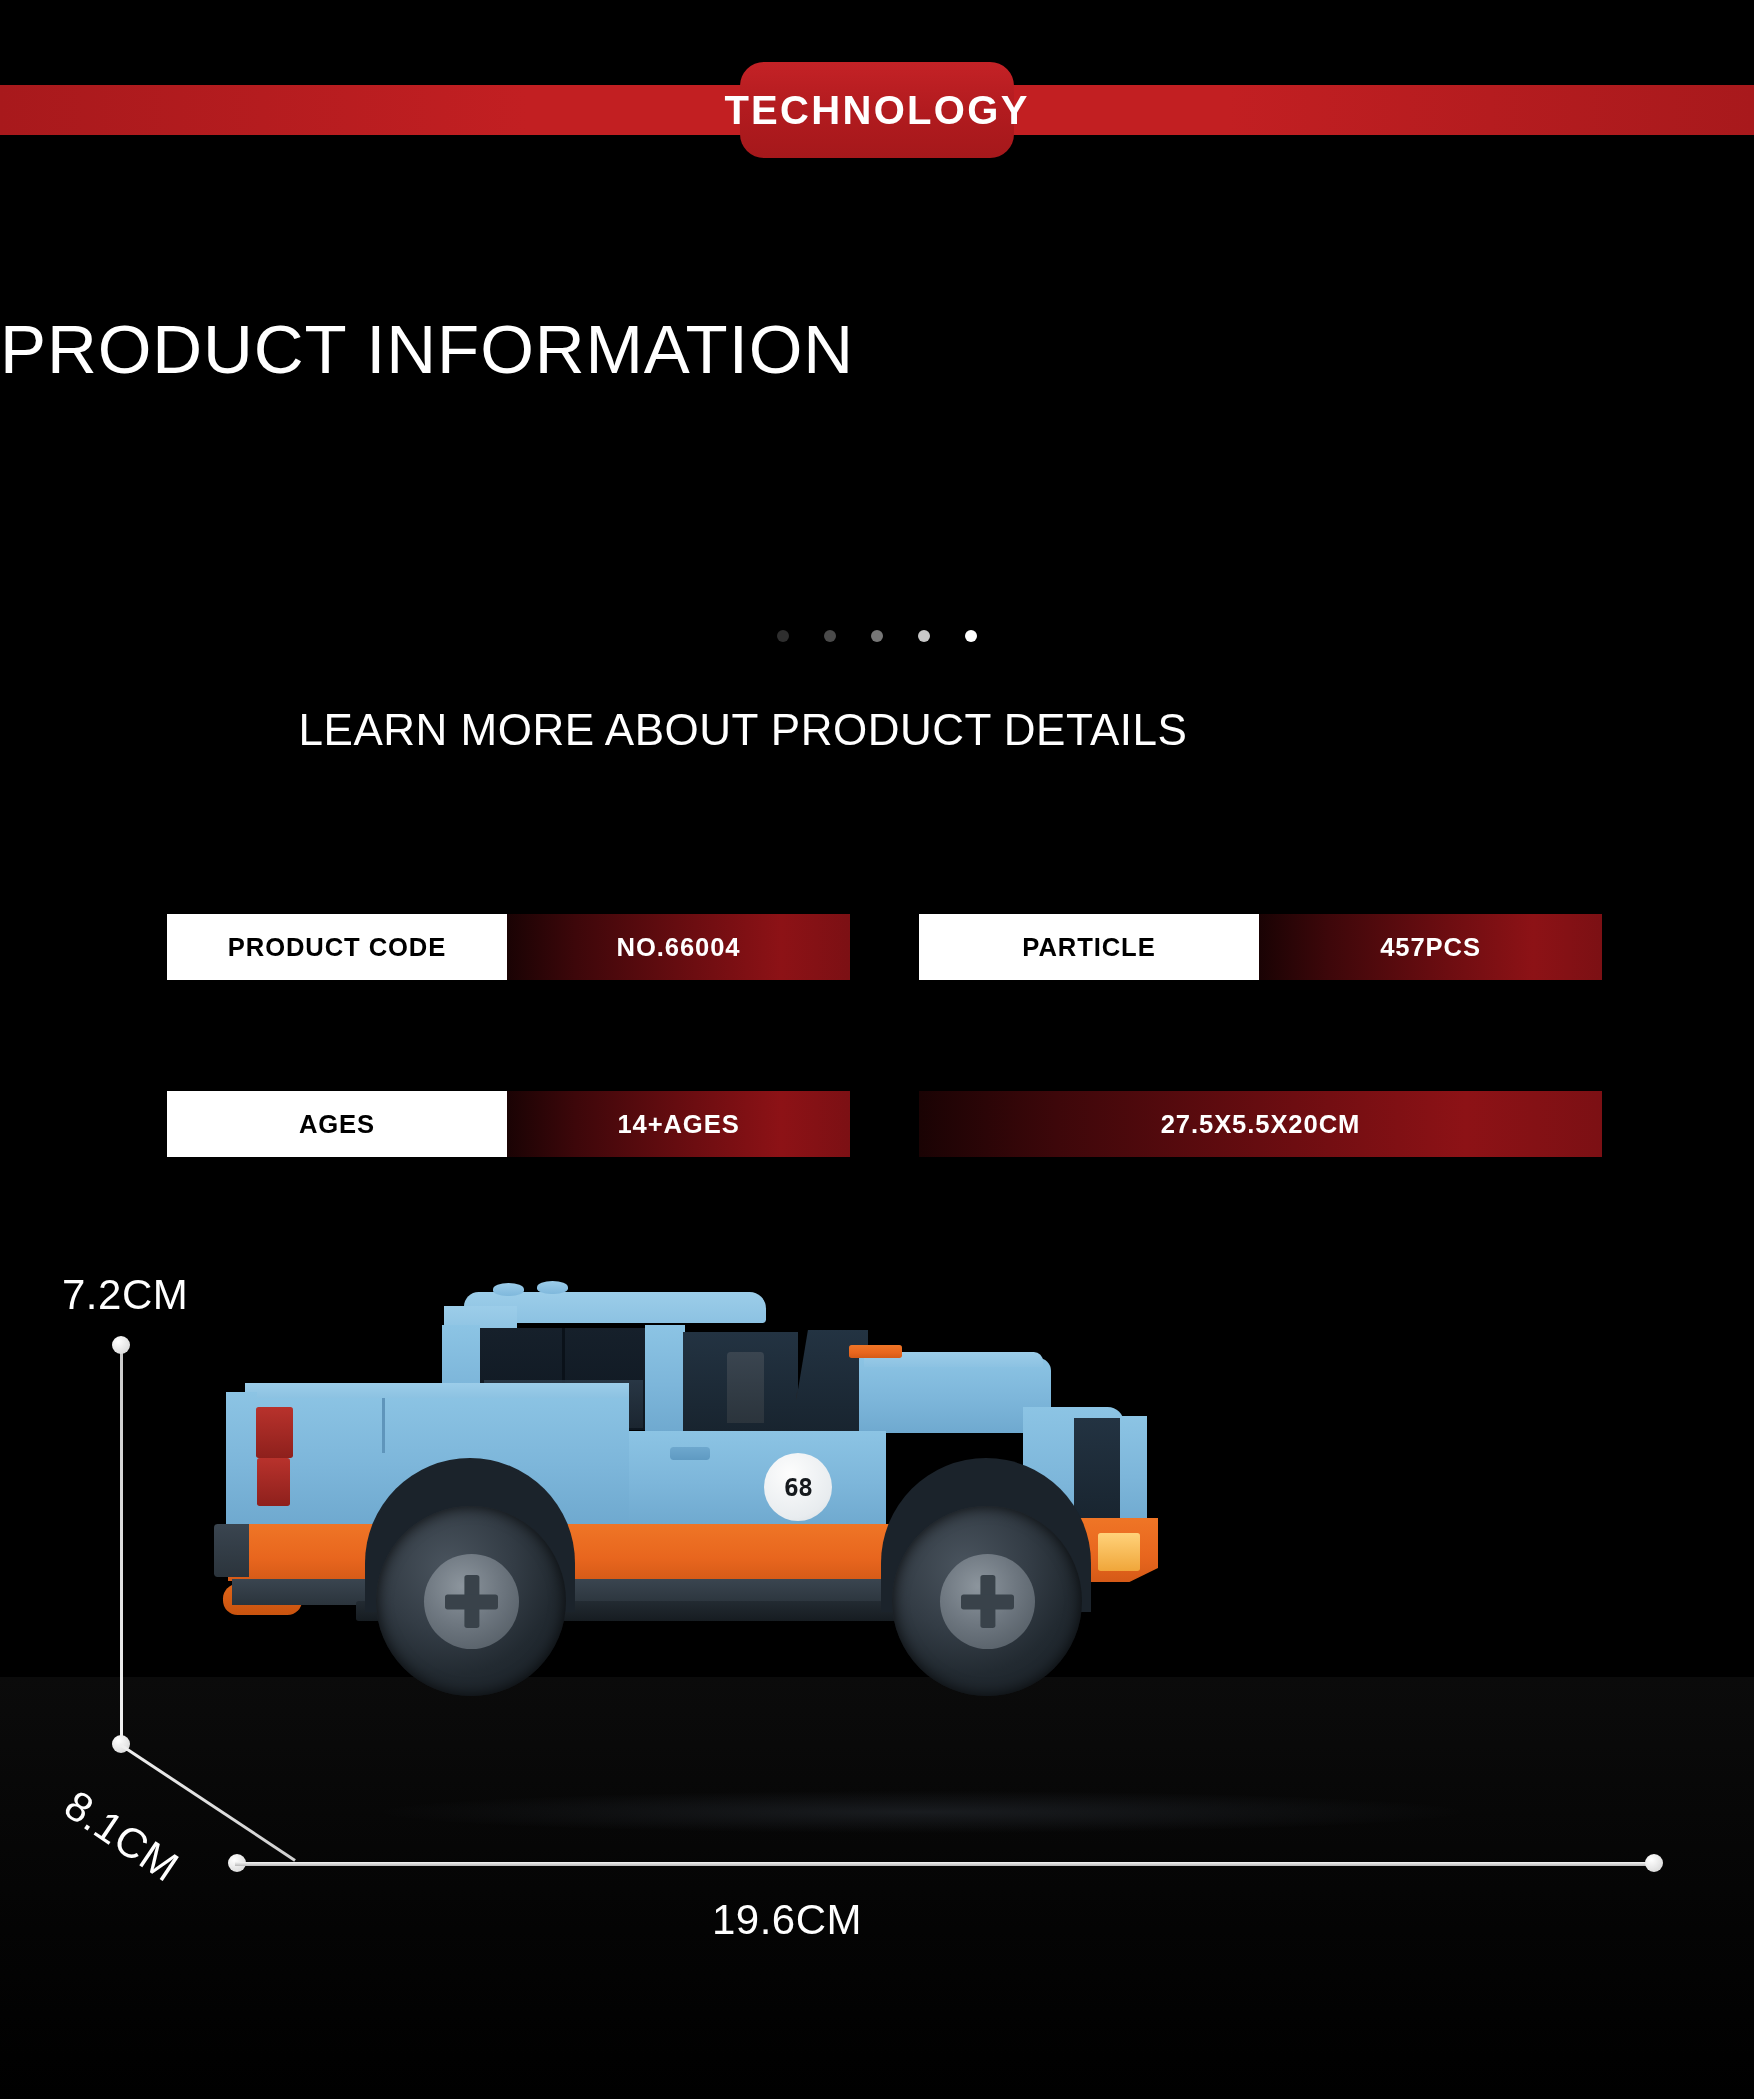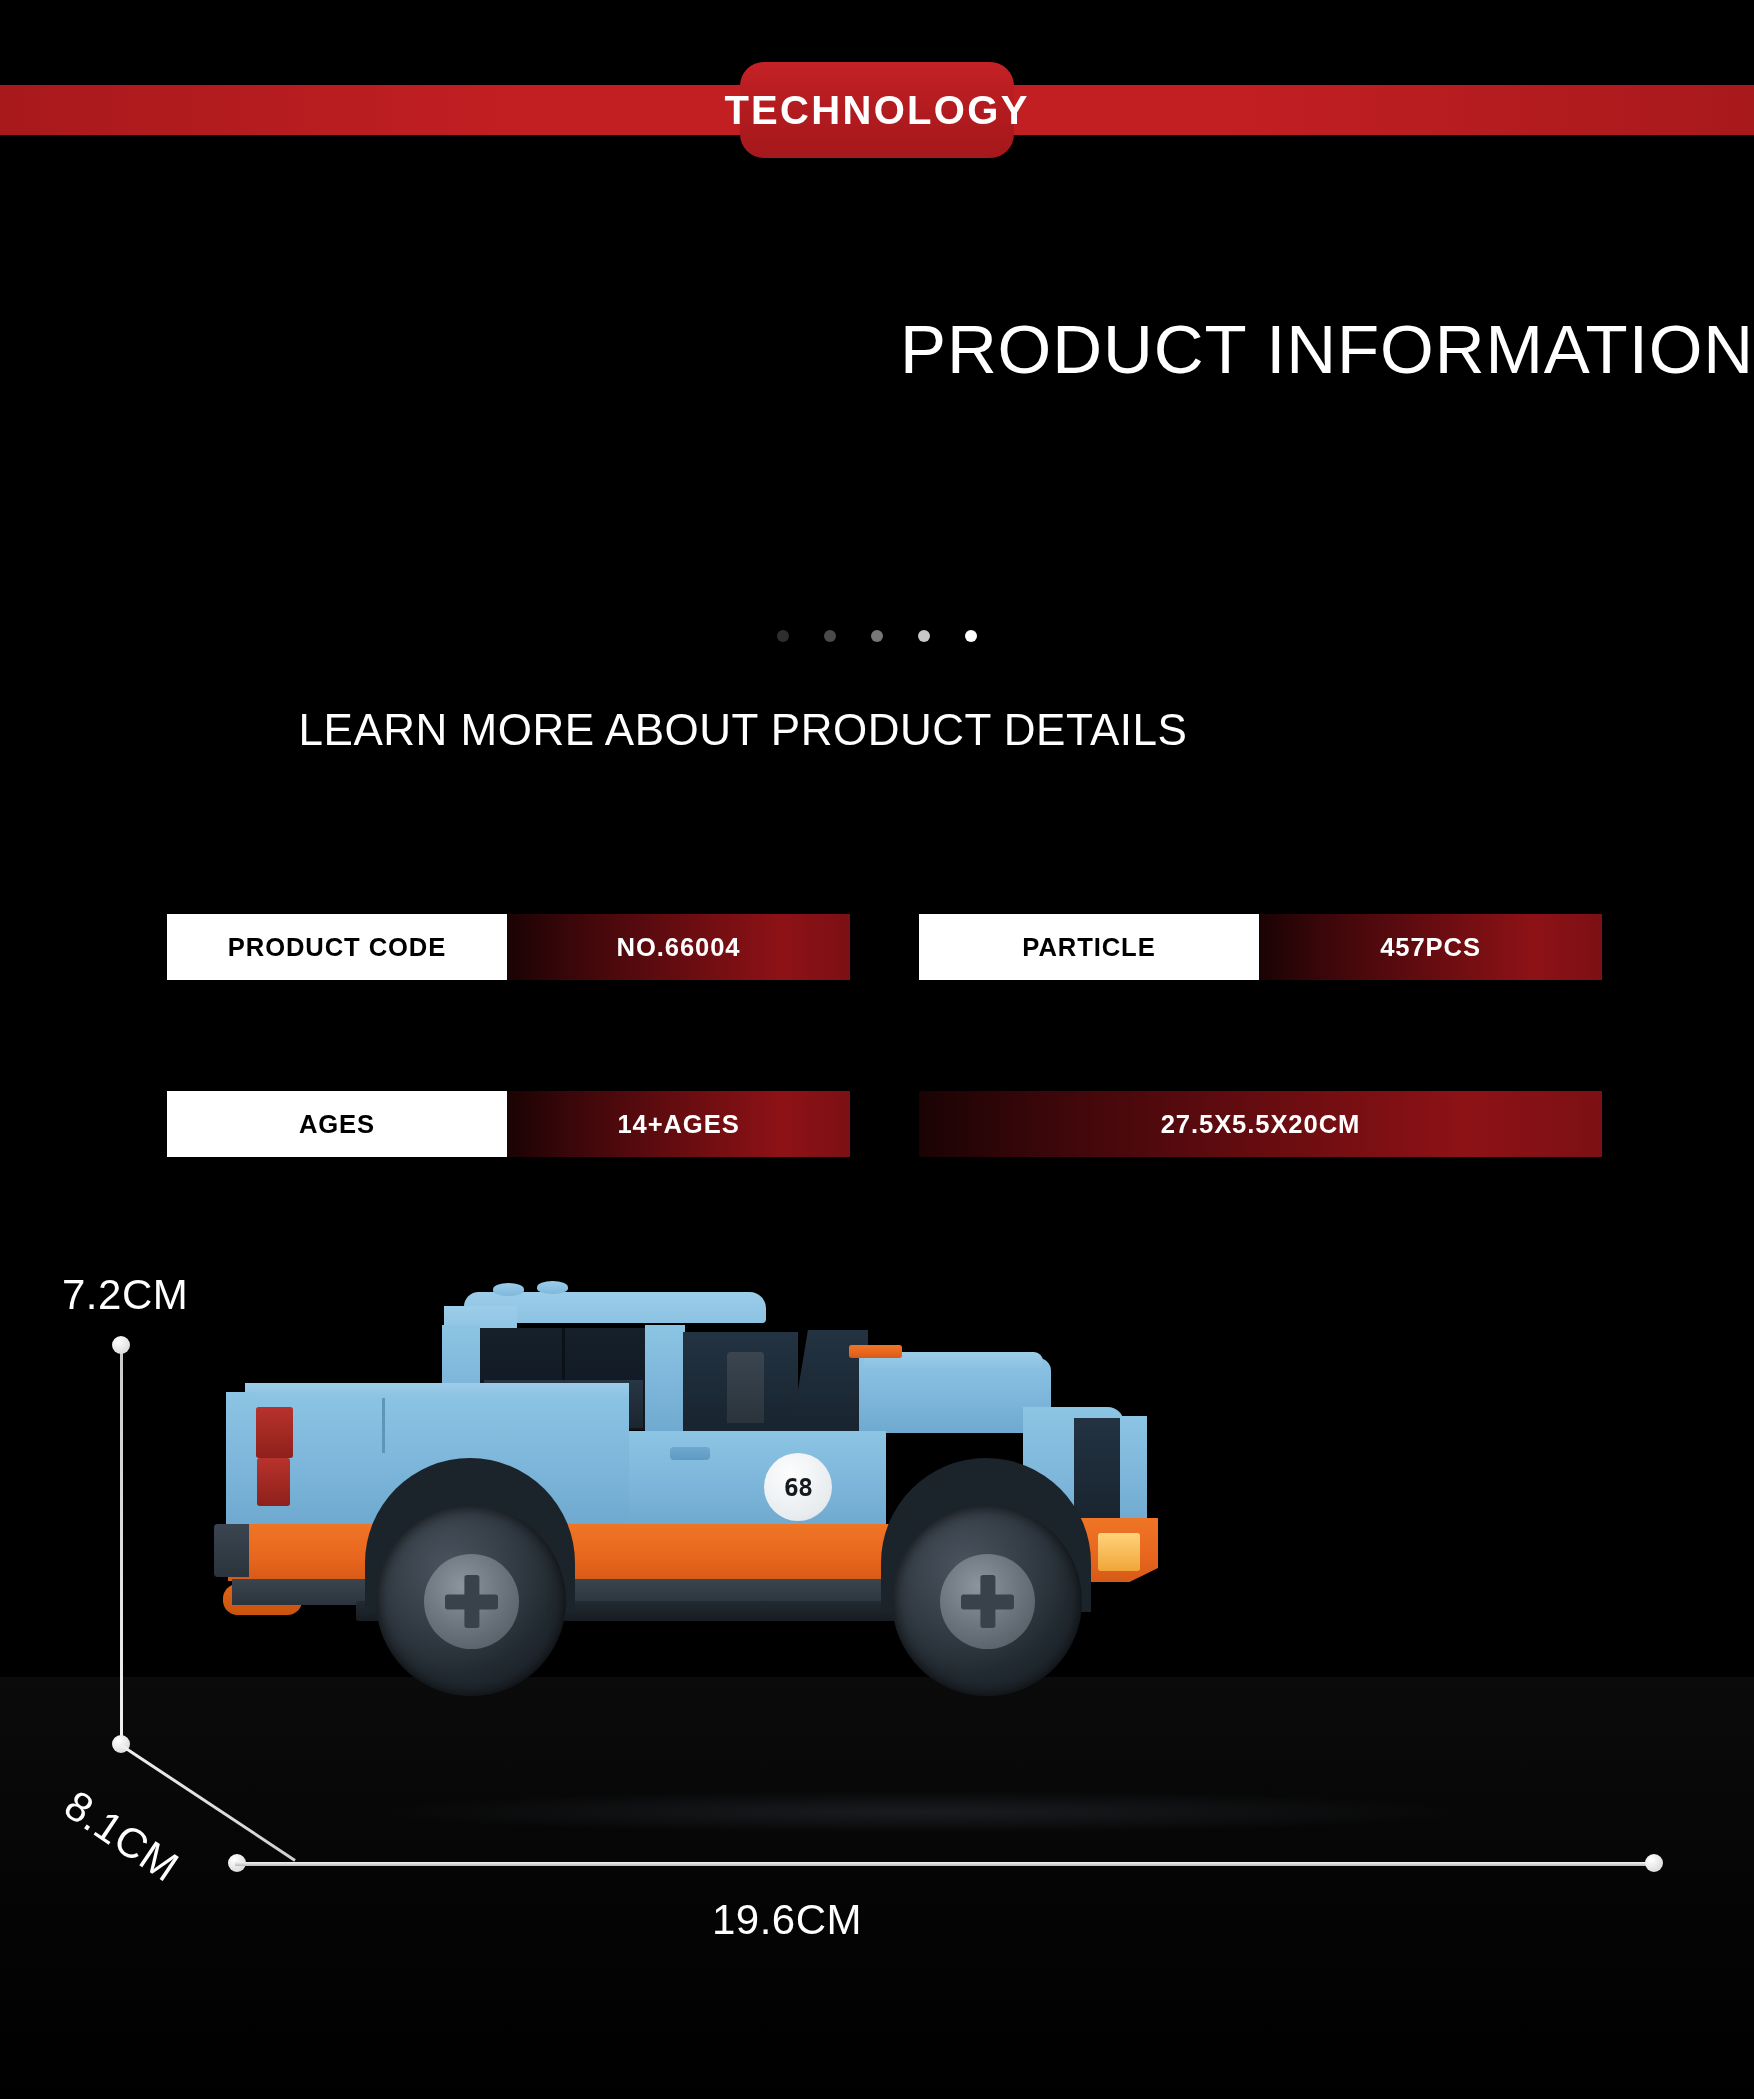--- a/index.html
+++ b/index.html
@@ -23,21 +23,21 @@
     display:flex; align-items:center; justify-content:center;
   }
   .banner-text {
     font-size:40px; font-weight:bold; letter-spacing:2.3px; color:#fff;
     white-space:nowrap; line-height:1;
   }
 
   
   .page-title {
     position:absolute; top:315px; left:0; width:1754px;
-    text-align:right; font-size:69px; font-weight:400;
+    text-align:left; font-size:69px; font-weight:400;
     letter-spacing:0.9px; color:#fff; line-height:1;
   }
   .dots {
     position:absolute; top:630px; left:0; width:1754px;
     display:flex; justify-content:center; align-items:center; gap:35px;
   }
   .dot { width:12px; height:12px; border-radius:50%; }
   .subtitle {
     position:absolute; top:708px; left:0; width:1486px;
     text-align:center; font-size:44px; font-weight:400;

